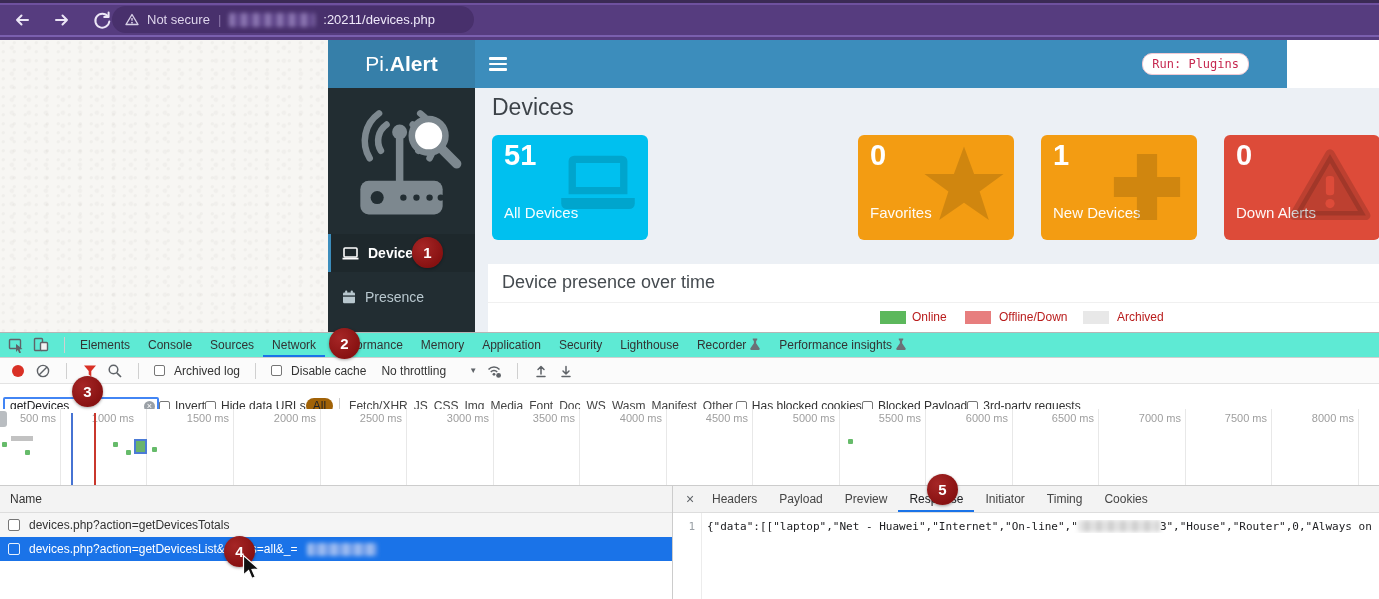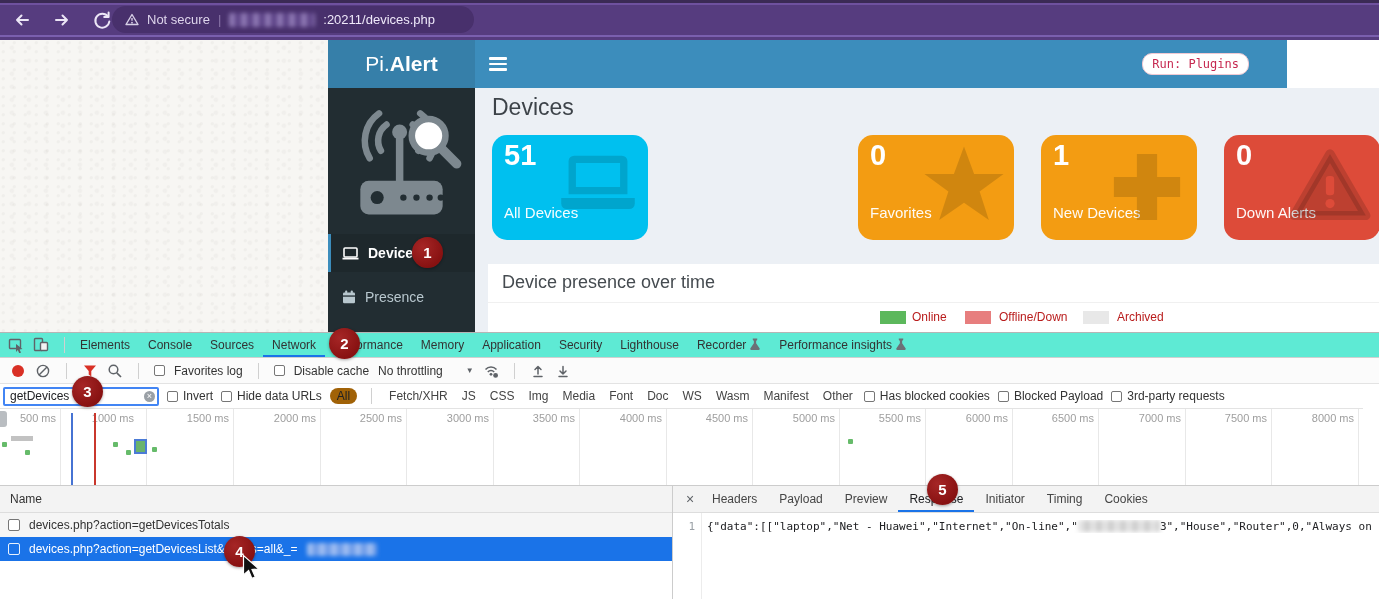--- a/index.html
+++ b/index.html
@@ -38,21 +38,21 @@
   .sync-note{left:886px;top:10px;width:40px;color:#fff;font-size:11px;font-weight:bold;line-height:14px;white-space:nowrap}
 
   .sidebar{left:328px;top:88px;width:147px;height:244px;background:#222d32}
   .side-logo{left:8px;top:5px;width:131px;height:138px}
   .menu-item{left:0;width:147px;display:flex;align-items:center;gap:9px;padding-left:14px;font-size:14px;cursor:pointer}
   .mi-devices{top:146px;height:38px;background:#1e282c;border-left:3px solid #3c8dbc;color:#fff;font-weight:600;padding-left:11px}
   .mi-presence{top:192px;height:34px;color:#b8c7ce}
 
   .content{left:475px;top:88px;width:904px;height:244px;background:#ecf0f5;overflow:hidden}
   .page-title{left:17px;top:6px;font-size:23px;color:#3d4349}
-  .card{top:47px;width:156px;height:105px;border-radius:15px;color:#fff;overflow:hidden}
+  .card{top:47px;width:156px;height:105px;border-radius:6px;color:#fff;overflow:hidden}
   .card .num{position:absolute;left:12px;top:4px;font-size:29px;font-weight:bold}
   .card .lbl{position:absolute;left:12px;top:69px;font-size:15px;color:rgba(255,255,255,.96)}
   .card .cicon{position:absolute;right:4px;top:6px;width:92px;height:92px}
   .c-aqua{background:#00c0ef}.c-green{background:#00a65a}.c-yellow{background:#f39c12}.c-red{background:#dd4b39}
   .panel{left:13px;top:176px;width:891px;height:68px;background:#fff}
   .panel-title{left:14px;top:8px;font-size:18px;color:#454b50}
   .panel-div{left:0;top:38px;width:891px;height:1px;background:#f0f0f0}
   .lg-swatch{top:47px;width:26px;height:13px}
   .lg-label{top:47px;font-size:12px;color:#b91c1c;line-height:13px}
 
@@ -66,22 +66,22 @@
   .dt-tab{padding:0 9px;line-height:23px;white-space:nowrap;cursor:pointer}
   .dt-tab.active{box-shadow:inset 0 -2px 0 #1a73e8}
   .flask{width:12px;height:13px;margin-left:3px;vertical-align:-2px}
 
   .dt-toolbar{left:0;top:25px;width:1379px;height:26px;background:#fbfbfb;border-bottom:1px solid #e3e3e3;
     display:flex;align-items:center;padding-left:10px;gap:9px;white-space:nowrap}
   .ic16{width:16px;height:16px;flex:none;cursor:pointer}
   .cb{width:11px;height:11px;border:1px solid #767676;border-radius:2px;background:#fff;flex:none;cursor:pointer}
   .ddown{font-size:8px;color:#5f6368;margin-left:14px;cursor:pointer}
 
-  .dt-filterrow{left:0;top:51px;width:1363px;height:25px;background:#fff;border-bottom:1px solid #e3e3e3;
-    display:flex;align-items:center;gap:8px;padding-left:3px;overflow:hidden;white-space:nowrap}
+  .dt-filterrow{left:0;top:61px;width:1363px;height:25px;background:#fff;border-bottom:1px solid #e3e3e3;
+    display:flex;align-items:center;padding-left:3px;overflow:hidden;white-space:nowrap}
   .filter-box{position:relative;width:156px;height:19px;flex:none}
   .filter-box input{width:100%;height:100%;border:2px solid #4285f4;border-radius:2px;font-size:12px;
     padding:0 18px 0 5px;font-family:"Liberation Sans",sans-serif;color:#202124;outline:none}
   .clear-ic{position:absolute;right:4px;top:4px;width:11px;height:11px;border-radius:50%;background:#9aa0a6;
     color:#fff;font-size:9px;line-height:11px;text-align:center;cursor:pointer}
   .chip{background:#a16207;border-radius:8px;padding:1px 7px;color:#202124;cursor:pointer}
   .ftype{color:#444;cursor:pointer;margin:0 3px}
   .fchk{display:flex;align-items:center;gap:5px;cursor:pointer}
 
   .dt-timeline{left:0;top:76px;width:1379px;height:77px;background:#fff;border-bottom:1px solid #ccc;overflow:hidden}
@@ -304,25 +304,25 @@
       <div class="vsep"></div>
       <svg class="ic16" viewBox="0 0 16 16">
           <path d="M2 2.5 h12 l-4.7 5.6 v5.4 l-2.6 -2 v-3.4 z" fill="#d93025"></path>
         </svg>
       <svg class="ic16" viewBox="0 0 16 16">
           <circle cx="6.5" cy="6.5" r="4.3" fill="none" stroke="#5f6368" stroke-width="1.5"></circle>
           <line x1="9.8" y1="9.8" x2="14" y2="14" stroke="#5f6368" stroke-width="1.7"></line>
         </svg>
       <div class="vsep"></div>
       <span class="cb"></span>
-      <span>Favorites log</span>
+      <span>Archived log</span>
       <div class="vsep"></div>
       <span class="cb"></span>
       <span>Disable cache</span>
-      <span style="">No throttling</span>
+      <span style="margin-left:6px">No throttling</span>
       <span class="ddown">▼</span>
       <svg class="ic16" viewBox="0 0 16 16">
           <path d="M2.5 6.5 a7.5 7.5 0 0 1 11 0" fill="none" stroke="#5f6368" stroke-width="1.5"></path>
           <path d="M4.8 9 a4.4 4.4 0 0 1 6.4 0" fill="none" stroke="#5f6368" stroke-width="1.5"></path>
           <circle cx="8" cy="11.3" r="1.4" fill="#5f6368"></circle>
           <circle cx="12.6" cy="12.4" r="2.4" fill="#5f6368"></circle>
         </svg>
       <div class="vsep"></div>
       <svg class="ic16" viewBox="0 0 16 16">
           <path d="M8 11 V3.5 M5 6.5 L8 3.5 l3 3" fill="none" stroke="#5f6368" stroke-width="1.5" stroke-linecap="round" stroke-linejoin="round"></path>

